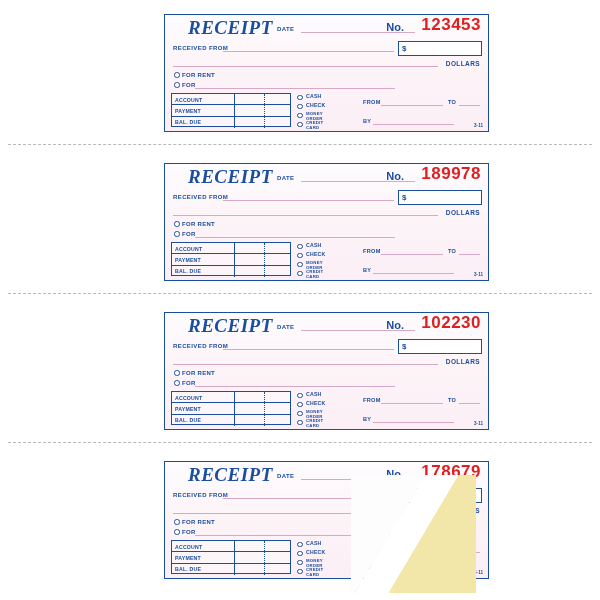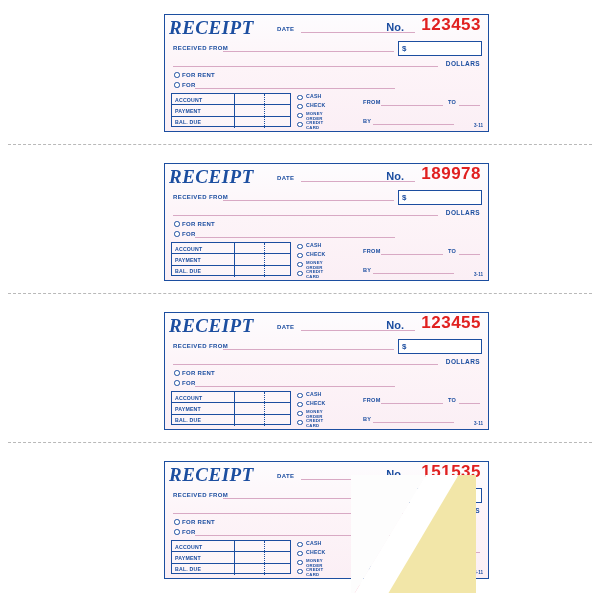--- a/index.html
+++ b/index.html
@@ -31,21 +31,21 @@
   }
   .r1{top:14px;}
   .r2{top:163px;}
   .r3{top:312px;}
   .r4{top:461px;}
 
   .hdr{
     position:relative;height:24px;
   }
   .title{
-    position:absolute;left:4px;top:2px;
+    position:absolute;left:23px;top:2px;
     font-family:"Liberation Serif", serif;
     font-weight:bold;font-style:italic;
     font-size:19px;color:#1c4ea0;
     letter-spacing:0.5px;
   }
   .date-lbl{
     position:absolute;left:112px;top:11px;
     font-size:6px;color:#1c4ea0;font-weight:bold;letter-spacing:.4px;
   }
   .date-line{
@@ -354,21 +354,21 @@
     <div class="by-line"></div>
     <div class="formno">3-11</div>
   </div>
 
   <div class="receipt r3">
     <div class="hdr">
       <div class="title">RECEIPT</div>
       <div class="date-lbl">DATE</div>
       <div class="date-line"></div>
       <div class="no-lbl">No.</div>
-      <div class="no-val">123455</div>
+      <div class="no-val">102230</div>
     </div>
     <div class="recv">RECEIVED FROM</div>
     <div class="recv-line"></div>
     <div class="dollarbox">
         <span>$</span>
       </div>
     <div class="dollars-lbl">DOLLARS</div>
     <div class="dollars-line"></div>
     <div class="circ c-forrent"></div>
     <div class="forrent">FOR RENT</div>
@@ -427,21 +427,21 @@
     <div class="by-line"></div>
     <div class="formno">3-11</div>
   </div>
 
   <div class="receipt r4">
     <div class="hdr">
       <div class="title">RECEIPT</div>
       <div class="date-lbl">DATE</div>
       <div class="date-line"></div>
       <div class="no-lbl">No.</div>
-      <div class="no-val">151535</div>
+      <div class="no-val">178679</div>
     </div>
     <div class="recv">RECEIVED FROM</div>
     <div class="recv-line"></div>
     <div class="dollarbox">
         <span>$</span>
       </div>
     <div class="dollars-lbl">DOLLARS</div>
     <div class="dollars-line"></div>
     <div class="circ c-forrent"></div>
     <div class="forrent">FOR RENT</div>

